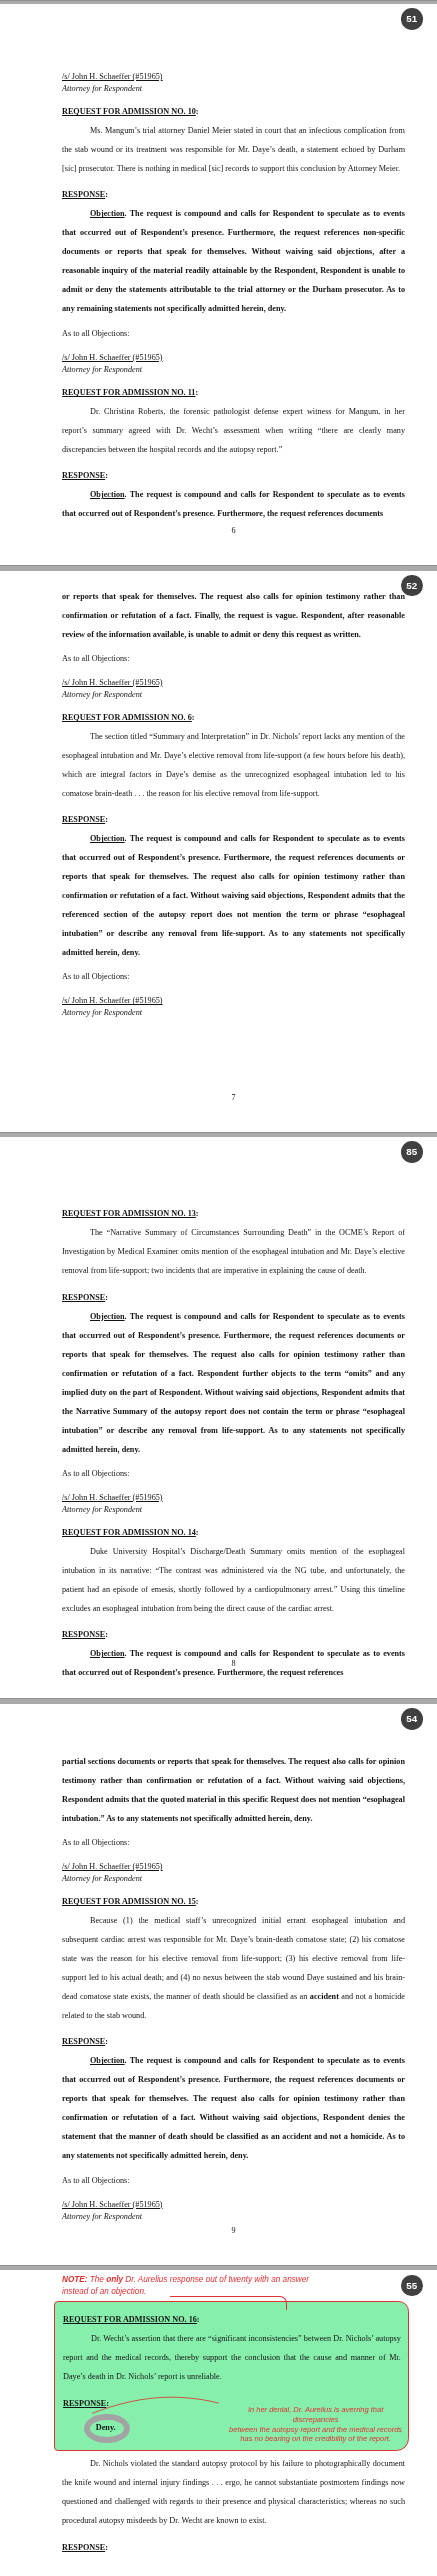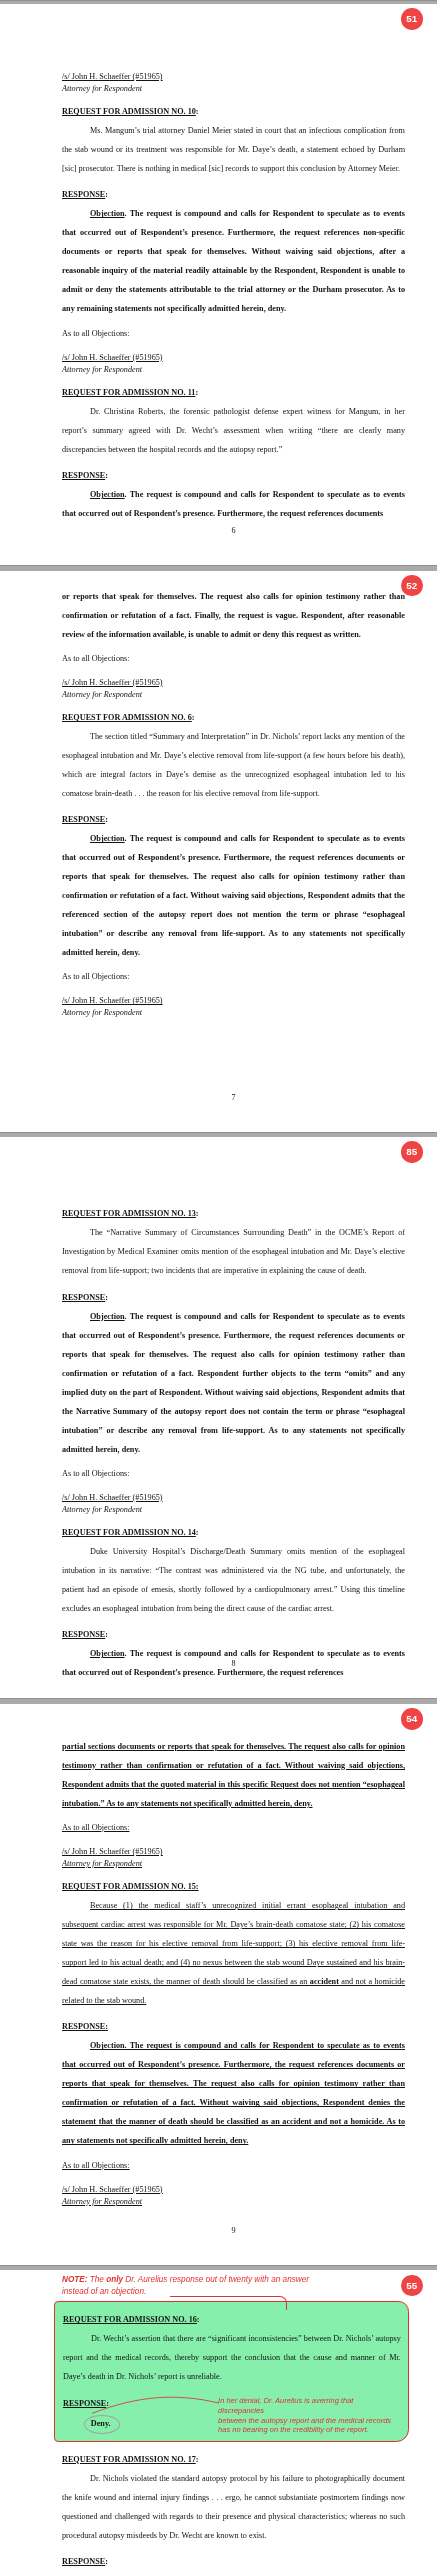--- a/index.html
+++ b/index.html
@@ -11,34 +11,34 @@
   p.para{margin:0;text-align:justify;text-indent:28px;}
   p.noindent{text-indent:0;}
   .bold{font-weight:bold;}
   .u{text-decoration:underline;}
   .heading{font-weight:bold;margin-top:7.2px;}
   .sigblock{margin-top:9px;line-height:12px;margin-bottom:2.1px;}
   .sigline{text-decoration:underline;}
   .sigrole{font-style:italic;}
   .asto{margin-top:5.2px;}
   .badge{position:absolute;top:4.1px;right:15.5px;width:21.6px;height:21.6px;border-radius:50%;
-         background:#ef4444;color:#fff;font:bold 9.8px/21.6px "Liberation Sans",sans-serif;text-align:center;}
+         background:#404040;color:#fff;font:bold 9.8px/21.6px "Liberation Sans",sans-serif;text-align:center;}
   .pageno{position:absolute;bottom:30px;left:62px;width:343px;text-align:center;
           font:8.2px "Liberation Serif",serif;color:#131313;}
   
   .note{font:italic 8.2px/11.3px "Liberation Sans",sans-serif;color:#e03131;width:247px;}
   .note .bold{font-weight:bold;}
   .note-connector{position:absolute;left:170px;top:26px;width:116px;height:12.4px;
       border-top:1px solid #e03131;border-right:1px solid #e03131;border-top-right-radius:7.2px;}
   .redbox{position:relative;margin:4.1px -4.1px 3.1px -8.2px;background:#86efac;border:1px solid #e03131;
       border-radius:4.1px 10.3px 12.4px 4.1px;padding:1px 7.2px 7.2px 8.2px;}
   .denyrow{margin-top:1px;}
-  .deny-ellipse{display:inline-block;font-weight:bold;border:1px solid #a3a3a3;border-radius:50%;
+  .deny-ellipse{display:inline-block;font-weight:bold;border:6px solid #a3a3a3;border-radius:50%;
       padding:0 8.2px 2.1px 6.2px;margin-left:20.6px;line-height:15.5px;}
-  .annotation{position:absolute;right:15px;bottom:6.2px;width:175px;
+  .annotation{position:absolute;right:5px;bottom:6.2px;width:175px;text-align:center;
       font:italic 7.5px/9.8px "Liberation Sans",sans-serif;color:#e03131;white-space:pre-line;}
   .overlay-svg{position:absolute;left:0;top:0;pointer-events:none;}
 </style>
 </head>
 <body>
 
 <div id="doc">
     <div class="bar top"></div>
     <div class="page">
       <div class="badge">51</div>
@@ -101,21 +101,21 @@
         <div class="heading"><span class="u">REQUEST FOR ADMISSION NO. 14</span><span>:</span></div>
         <p class="para">Duke University Hospital’s Discharge/Death Summary omits mention of the esophageal intubation in its narrative: “The contrast was administered via the NG tube, and unfortunately, the patient had an episode of emesis, shortly followed by a cardiopulmonary arrest.” Using this timeline excludes an esophageal intubation from being the direct cause of the cardiac arrest.</p>
         <div class="heading"><span class="u">RESPONSE</span><span>:</span></div>
         <p class="para bold"><span class="u">Objection</span><span>.  The request is compound and calls for Respondent to speculate as to events that occurred out of Respondent’s presence.  Furthermore, the request references</span></p>
       </div>
       <div class="pageno">8</div>
     </div>
     <div class="bar"></div>
     <div class="page">
       <div class="badge">54</div>
-      <div class="content" style="padding-top: 33px; text-decoration: underline;">
+      <div class="content" style="padding-top: 48px;">
         <p class="para bold noindent">partial sections documents or reports that speak for themselves.  The request also calls for opinion testimony rather than confirmation or refutation of a fact. Without waiving said objections, Respondent admits that the quoted material in this specific Request does not mention “esophageal intubation.”  As to any statements not specifically admitted herein, deny.</p>
         <div class="asto">As to all Objections:</div>
         <div class="sigblock">
           <div class="sigline">/s/ John H. Schaeffer (#51965)</div>
           <div class="sigrole">Attorney for Respondent</div>
         </div>
         <div class="heading"><span class="u">REQUEST FOR ADMISSION NO. 15</span><span>:</span></div>
         <p class="para"><span>Because (1) the medical staff’s unrecognized initial errant esophageal intubation and subsequent cardiac arrest was responsible for Mr. Daye’s brain-death comatose state; (2) his comatose state was the reason for his elective removal from life-support; (3) his elective removal from life-support led to his actual death; and (4) no nexus between the stab wound Daye sustained and his brain-dead comatose state exists, the manner of death should be classified as an </span><span class="bold">accident</span><span> and not a homicide related to the stab wound.</span></p>
         <div class="heading"><span class="u">RESPONSE</span><span>:</span></div>
         <p class="para bold"><span class="u">Objection</span><span>. The request is compound and calls for Respondent to speculate as to events that occurred out of Respondent’s presence. Furthermore, the request references documents or reports that speak for themselves. The request also calls for opinion testimony rather than confirmation or refutation of a fact. Without waiving said objections, Respondent denies the statement that the manner of death should be classified as an accident and not a homicide. As to any statements not specifically admitted herein, deny.</span></p>
@@ -136,21 +136,20 @@
           <div class="heading"><span class="u">REQUEST FOR ADMISSION NO. 16</span><span>:</span></div>
           <p class="para">Dr. Wecht’s assertion that there are “significant inconsistencies” between Dr. Nichols’ autopsy report and the medical records, thereby support the conclusion that the cause and manner of Mr. Daye’s death in Dr. Nichols’ report is unreliable.</p>
           <div class="heading"><span class="u">RESPONSE</span><span>:</span></div>
           <div class="denyrow"><span class="deny-ellipse">Deny.</span><div class="annotation">In her denial, Dr. Aurelius is averring that discrepancies
 between the autopsy report and the medical records
 has no bearing on the credibility of the report.</div></div>
           <svg class="overlay-svg" width="340" height="129" viewBox="0 0 660 250">
             <path d="M72,216 C160,182 235,176 318,196" stroke="#e03131" fill="none" stroke-width="1.6"></path>
           </svg>
         </div>
-        <div class="heading"><span class="u">REQUEST FOR ADMISSION NO. 17</span><span>:</span></div>
         <p class="para">Dr. Nichols violated the standard autopsy protocol by his failure to photographically document the knife wound and internal injury findings . . . ergo, he cannot substantiate postmortem findings now questioned and challenged with regards to their presence and physical characteristics; whereas no such procedural autopsy misdeeds by Dr. Wecht are known to exist.</p>
         <div class="heading"><span class="u">RESPONSE</span><span>:</span></div>
         <p class="para bold"></p>
       </div>
       <div class="note-connector"></div>
     </div>
   </div>
 
 
 </body></html>

